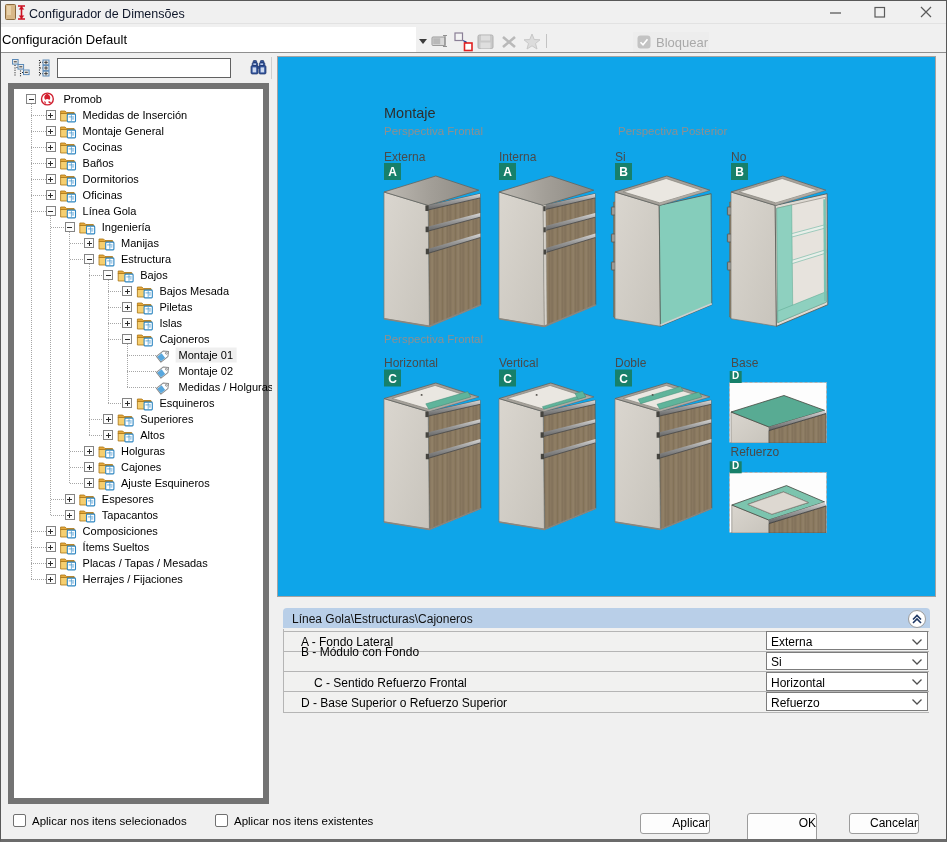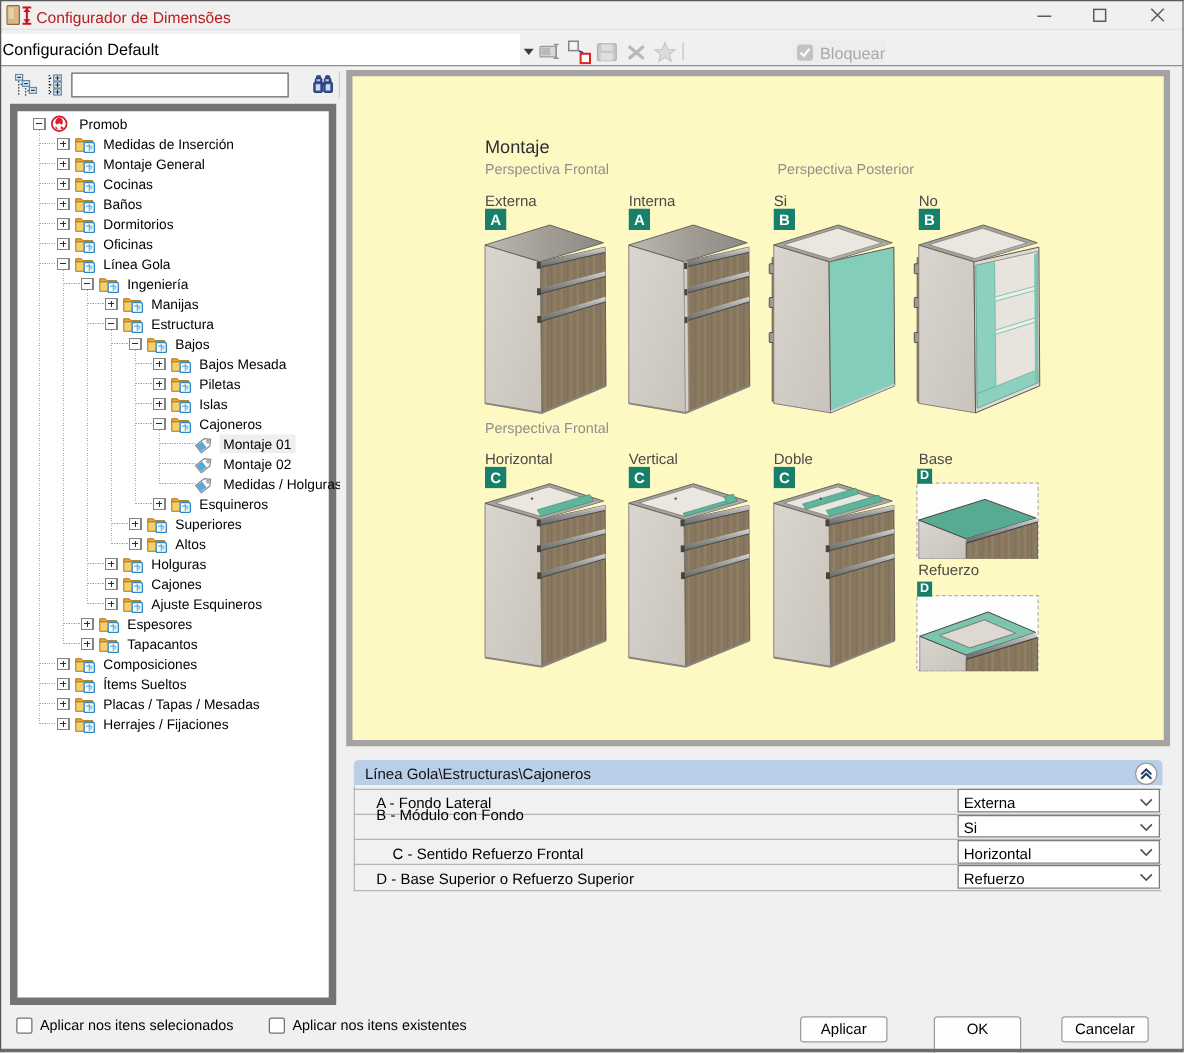--- a/index.html
+++ b/index.html
@@ -1,29 +1,29 @@
 <!DOCTYPE html>
 <html><head><meta charset="utf-8"><style>
 *{margin:0;padding:0;box-sizing:border-box}
 html,body{width:947px;height:842px}
 body{position:relative;font-family:"Liberation Sans",sans-serif;background:#f0f0f0;overflow:hidden}
 .abs{position:absolute}
 svg text{font-family:"Liberation Sans",sans-serif}
-.btn{background:#fdfdfd;border:1px solid #9c9c9c;border-radius:3px;font-size:12px;color:#000;text-align:center;line-height:19px}
+.btn{background:#fdfdfd;border:1px solid #9c9c9c;border-radius:3px;font-size:12px;color:#000;text-align:right;line-height:19px}
 #frame{position:absolute;left:0;top:0;width:947px;height:842px;border:1px solid #585858;border-bottom:3px solid #6b6b6b;pointer-events:none;z-index:50}
 </style></head><body>
 <div id="frame"></div>
 
 <svg class="abs" style="left:5px;top:3px" width="24" height="19">
     <rect x="0.5" y="1.5" width="10" height="15" rx="1" fill="#d8b888" stroke="#8a6a3e" stroke-width="1"></rect>
     <rect x="2" y="3" width="4" height="9" fill="#e8d0a8"></rect>
     <path d="M16.5,3 v13 M13,3 h7 M13,16 h7" stroke="#cc1122" stroke-width="1.6" fill="none"></path>
     <path d="M16.5,3.2 l-2.8,3.4 h5.6 Z M16.5,15.8 l-2.8,-3.4 h5.6 Z" fill="#cc1122"></path>
   </svg>
-<div class="abs" style="left:29px;top:6.5px;font-size:12.5px;color:#b91c1c">Configurador de Dimensões</div>
+<div class="abs" style="left:29px;top:6.5px;font-size:12.5px;color:#0f172a">Configurador de Dimensões</div>
 <svg class="abs" style="left:828px;top:4px" width="110" height="16">
     <path d="M2,9 h11" stroke="#5a5a5a" stroke-width="1.3"></path>
     <rect x="47" y="3.5" width="9.5" height="9.5" fill="none" stroke="#5a5a5a" stroke-width="1.2"></rect>
     <path d="M93,3 L103,13 M103,3 L93,13" stroke="#5a5a5a" stroke-width="1.2"></path>
   </svg>
 <div class="abs" style="left:1px;top:23px;width:945px;height:1px;background:#e2e2e2"></div>
 <div class="abs" style="left:1px;top:27px;width:415px;height:25px;background:#ffffff"></div>
 <div class="abs" style="left:2px;top:32px;font-size:13px;color:#000">Configuración Default</div>
 <svg class="abs" style="left:418px;top:37px" width="10" height="8">
     <path d="M1,2 L9,2 L5,7 Z" fill="#3c3c3c"></path>
@@ -455,21 +455,21 @@
         <path d="M0.5,2.5 L5,2.5 L6.5,4 L14,4 L14,5.5 L0.5,5.5 Z" fill="#e8aa3c" stroke="#a87414" stroke-width="0.8"></path>
         <path d="M0.5,5 L14.5,5 L13,12.5 L0.5,12.5 Z" fill="#f6cf70" stroke="#a87414" stroke-width="0.8"></path>
         <rect x="7.2" y="5.6" width="8.2" height="7.8" rx="0.8" fill="#ffffff" stroke="#2e86c1" stroke-width="1.1"></rect>
         <path d="M8.6,8.4 h5.4 M11.3,6.6 v5.8" stroke="#4a9ad0" stroke-width="0.8" fill="none"></path>
         <rect x="11.7" y="8.8" width="2.2" height="2.4" fill="#a8cde8"></rect>
       </g>
       <text x="69.6" y="495.0" font-size="11" fill="#000000">Herrajes / Fijaciones</text>
     </svg>
 </div>
 
-<div class="abs" style="left:277px;top:56px;width:659px;height:541px;background:#fef9c3;border:5px solid #a3a3a3">
+<div class="abs" style="left:277px;top:56px;width:659px;height:541px;background:#0ea5e9;border:1px solid #a3a3a3">
 <svg width="657" height="539" viewBox="0 0 657 539" style="position:absolute;left:0;top:0;">
       <defs>
 <pattern id="wd" patternUnits="userSpaceOnUse" width="13" height="160">
  <rect width="13" height="160" fill="#897860"></rect>
  <rect x="0.6" width="1" height="160" fill="#7f6f57"></rect>
  <rect x="3.2" width="1.6" height="160" fill="#8f7e64"></rect>
  <rect x="6" width="0.9" height="160" fill="#817156"></rect>
  <rect x="8.2" width="1.8" height="160" fill="#908066"></rect>
  <rect x="11" width="0.8" height="160" fill="#827259"></rect>
 </pattern>

